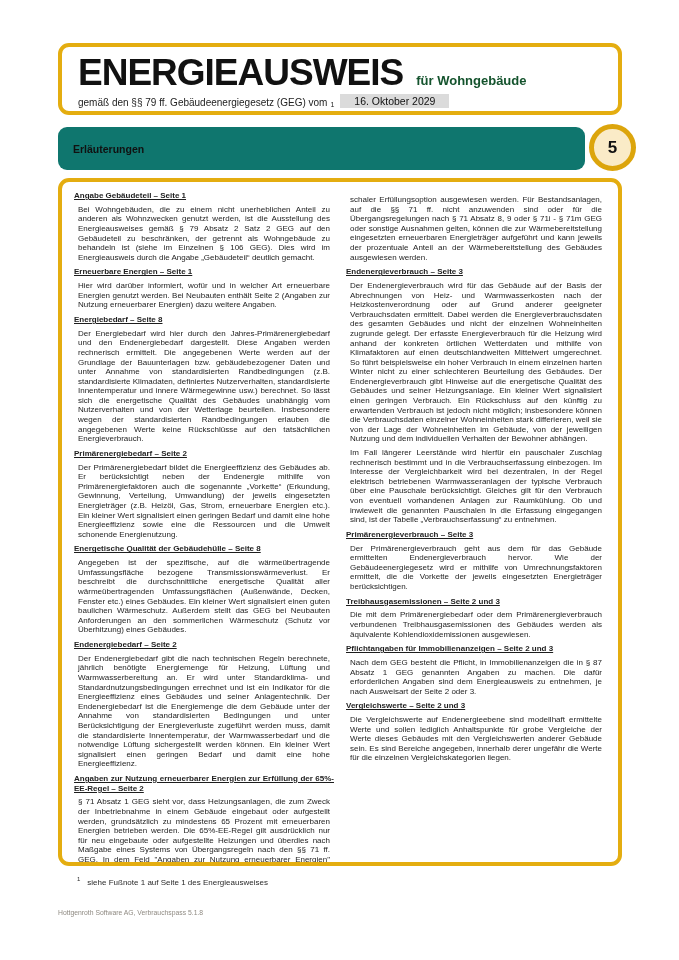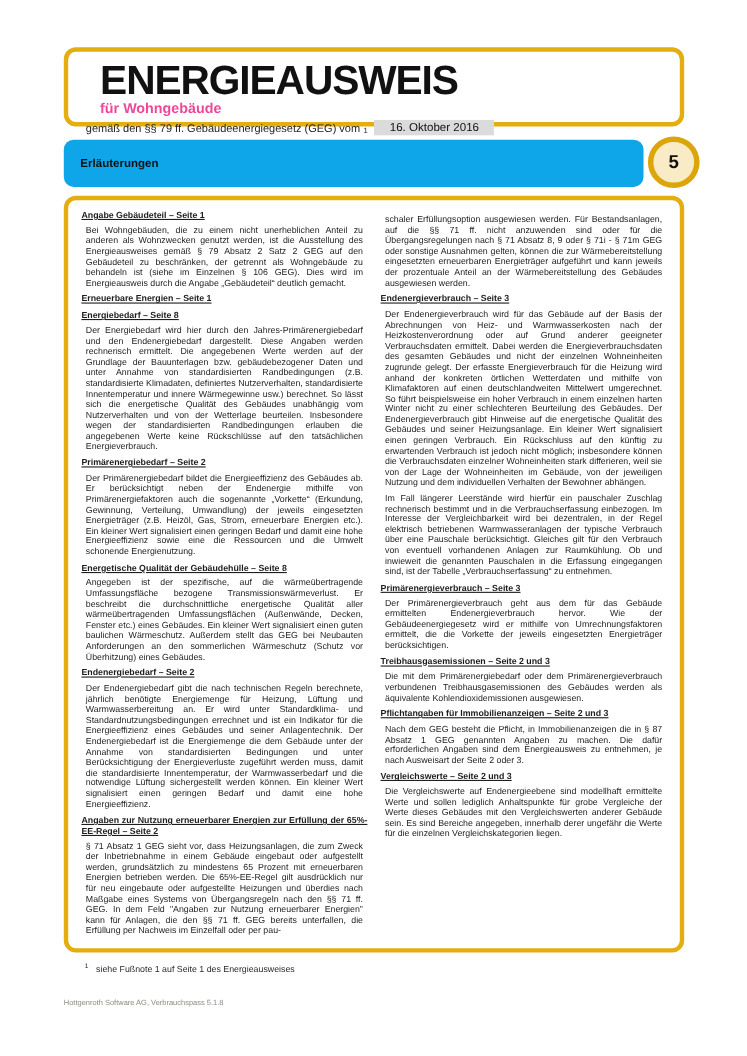--- a/index.html
+++ b/index.html
@@ -7,36 +7,36 @@
     width:679px;height:960px;position:relative;background:#ffffff;
     font-family:"Liberation Sans","DejaVu Sans",sans-serif;color:#1d1d1d;
     overflow:hidden;
   }
   
   .header-box{
     position:absolute;left:58px;top:43px;width:564px;height:72px;
     box-sizing:border-box;border:4px solid #E4AD10;border-radius:11px;
     padding:7px 14px 6px 16px;background:#fff;
   }
-  .title-row{display:flex;align-items:baseline;flex-direction:column;}
+  .title-row{display:flex;align-items:baseline;}
   .main-title{
     font-size:37px;font-weight:bold;letter-spacing:-1px;line-height:1;
     margin:0;color:#111;
   }
-  .sub-title{font-size:13px;font-weight:bold;margin-left:13px;color:#ec4899;}
+  .sub-title{font-size:13px;font-weight:bold;margin-left:13px;color:#14532d;}
   .law-row{margin-top:3px;font-size:10px;color:#222;display:flex;align-items:flex-end;}
   .law-row sup{font-size:7px;margin:0 6px 0 3px;}
   .date-chip{
     background:#DBDBDB;color:#111;font-size:10.5px;
     padding:1px 14px;display:inline-block;
   }
   
   .band{
     position:absolute;left:58px;top:127px;width:527px;height:43px;
-    box-sizing:border-box;background:#0ea5e9;border-radius:9px;
+    box-sizing:border-box;background:#0f766e;border-radius:9px;
     display:flex;align-items:center;padding-left:15px;
     font-size:10.5px;font-weight:bold;color:#111;
   }
   .page-circle{
     position:absolute;left:589px;top:124px;width:47px;height:47px;
     box-sizing:border-box;border:5px solid #DCA50C;border-radius:50%;
     background:#FAEBC7;display:flex;align-items:center;justify-content:center;
     font-size:17px;font-weight:bold;color:#111;
   }
   
@@ -62,39 +62,40 @@
 <body>
 
 <div class="header-box">
   <div class="title-row">
     <h1 class="main-title">ENERGIEAUSWEIS</h1>
     <span class="sub-title">für Wohngebäude</span>
   </div>
   <div class="law-row">
     <span>gemäß den §§ 79 ff. Gebäudeenergiegesetz (GEG) vom</span>
     <sup>1</sup>
-    <span class="date-chip">16. Oktober 2016</span>
+    <span class="date-chip">16. Oktober 2029</span>
   </div>
 </div>
 
 <div class="band">
   <span>Erläuterungen</span>
 </div>
 <div class="page-circle">
   <span>5</span>
 </div>
 
 <div class="content-box">
   <div class="col" id="col-left">
       <div class="section">
         <div class="sec-heading">Angabe Gebäudeteil – Seite 1</div>
         <p class="sec-body">Bei Wohngebäuden, die zu einem nicht unerheblichen Anteil zu anderen als Wohnzwecken genutzt werden, ist die Ausstellung des Energieausweises gemäß § 79 Absatz 2 Satz 2 GEG auf den Gebäudeteil zu beschränken, der getrennt als Wohngebäude zu behandeln ist (siehe im Einzelnen § 106 GEG). Dies wird im Energieausweis durch die Angabe „Gebäudeteil“ deutlich gemacht.</p>
       </div>
       <div class="section">
         <div class="sec-heading">Erneuerbare Energien – Seite 1</div>
+        <p class="sec-body">Hier wird darüber informiert, wofür und in welcher Art erneuerbare Energien genutzt werden. Bei Neubauten enthält Seite 2 (Angaben zur Nutzung erneuerbarer Energien) dazu weitere Angaben.</p>
       </div>
       <div class="section">
         <div class="sec-heading">Energiebedarf – Seite 8</div>
         <p class="sec-body">Der Energiebedarf wird hier durch den Jahres-Primärenergiebedarf und den Endenergiebedarf dargestellt. Diese Angaben werden rechnerisch ermittelt. Die angegebenen Werte werden auf der Grundlage der Bauunterlagen bzw. gebäudebezogener Daten und unter Annahme von standardisierten Randbedingungen (z.B. standardisierte Klimadaten, definiertes Nutzerverhalten, standardisierte Innentemperatur und innere Wärmegewinne usw.) berechnet. So lässt sich die energetische Qualität des Gebäudes unabhängig vom Nutzerverhalten und von der Wetterlage beurteilen. Insbesondere wegen der standardisierten Randbedingungen erlauben die angegebenen Werte keine Rückschlüsse auf den tatsächlichen Energieverbrauch.</p>
       </div>
       <div class="section">
         <div class="sec-heading">Primärenergiebedarf – Seite 2</div>
         <p class="sec-body">Der Primärenergiebedarf bildet die Energieeffizienz des Gebäudes ab. Er berücksichtigt neben der Endenergie mithilfe von Primärenergiefaktoren auch die sogenannte „Vorkette“ (Erkundung, Gewinnung, Verteilung, Umwandlung) der jeweils eingesetzten Energieträger (z.B. Heizöl, Gas, Strom, erneuerbare Energien etc.). Ein kleiner Wert signalisiert einen geringen Bedarf und damit eine hohe Energieeffizienz sowie eine die Ressourcen und die Umwelt schonende Energienutzung.</p>
       </div>
       <div class="section">

